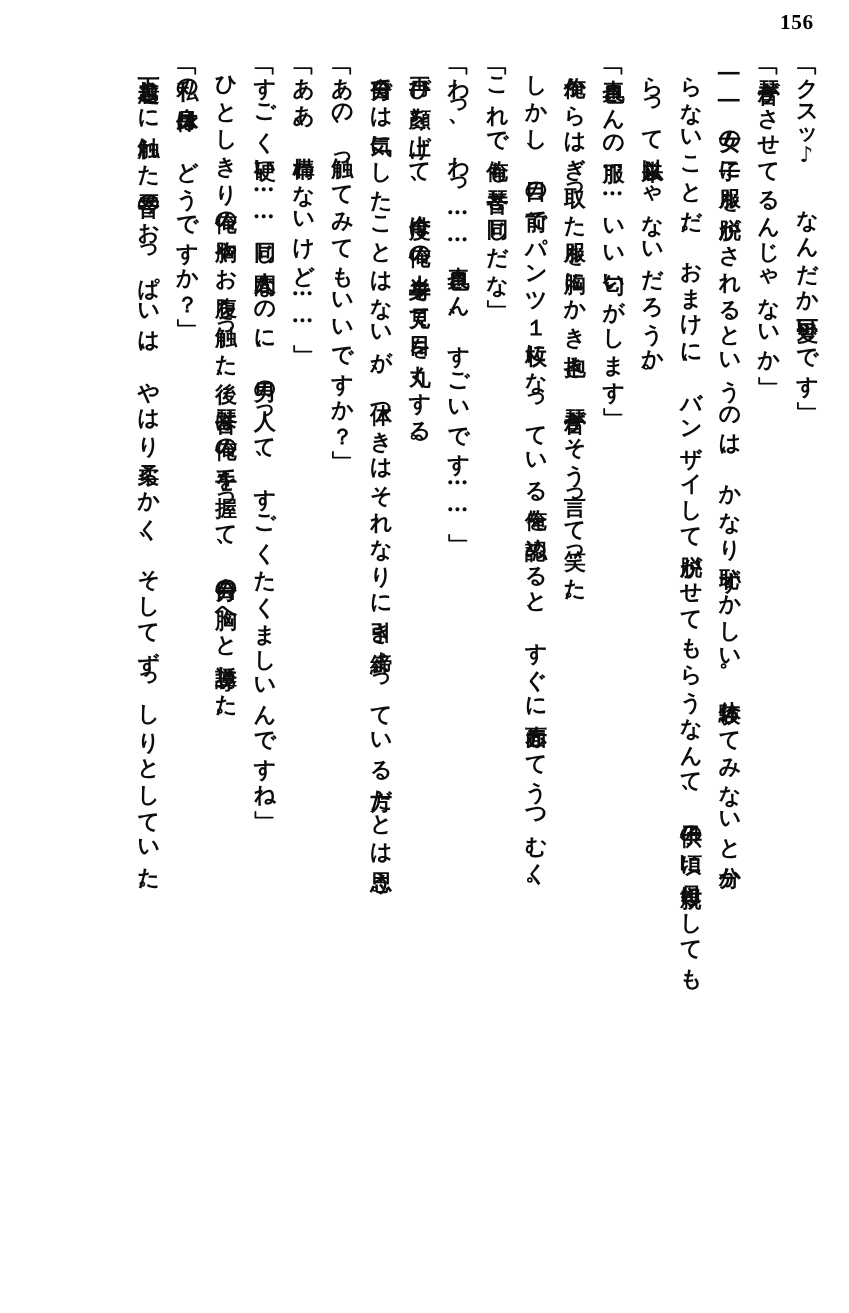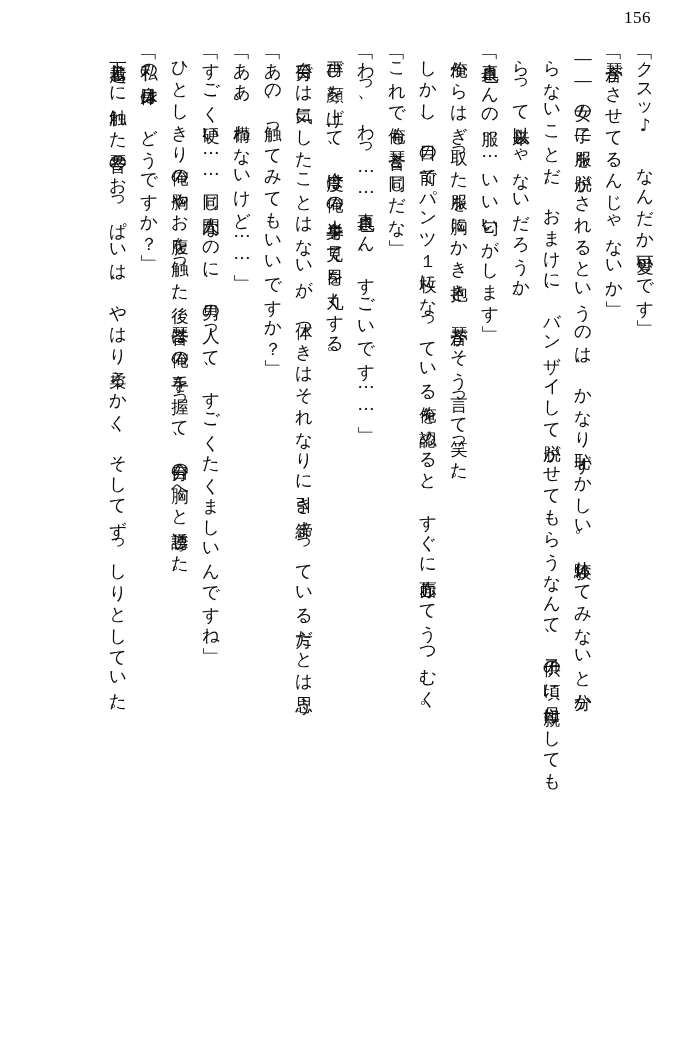--- a/index.html
+++ b/index.html
@@ -12,20 +12,21 @@
     height: 1050px;
     overflow: hidden;
     font-family: "DejaVu Serif", "Liberation Serif", serif;
     color: #111111;
   }
   .page {
     position: relative;
     width: 679px;
     height: 774px;
     box-sizing: border-box;
+    font-weight: bold;
   }
   .page-number {
     position: absolute;
     top: 8px;
     right: 28px;
     font-size: 17px;
     font-family: "Liberation Serif", "DejaVu Serif", serif;
     letter-spacing: 0.5px;
     color: #000000;
   }

